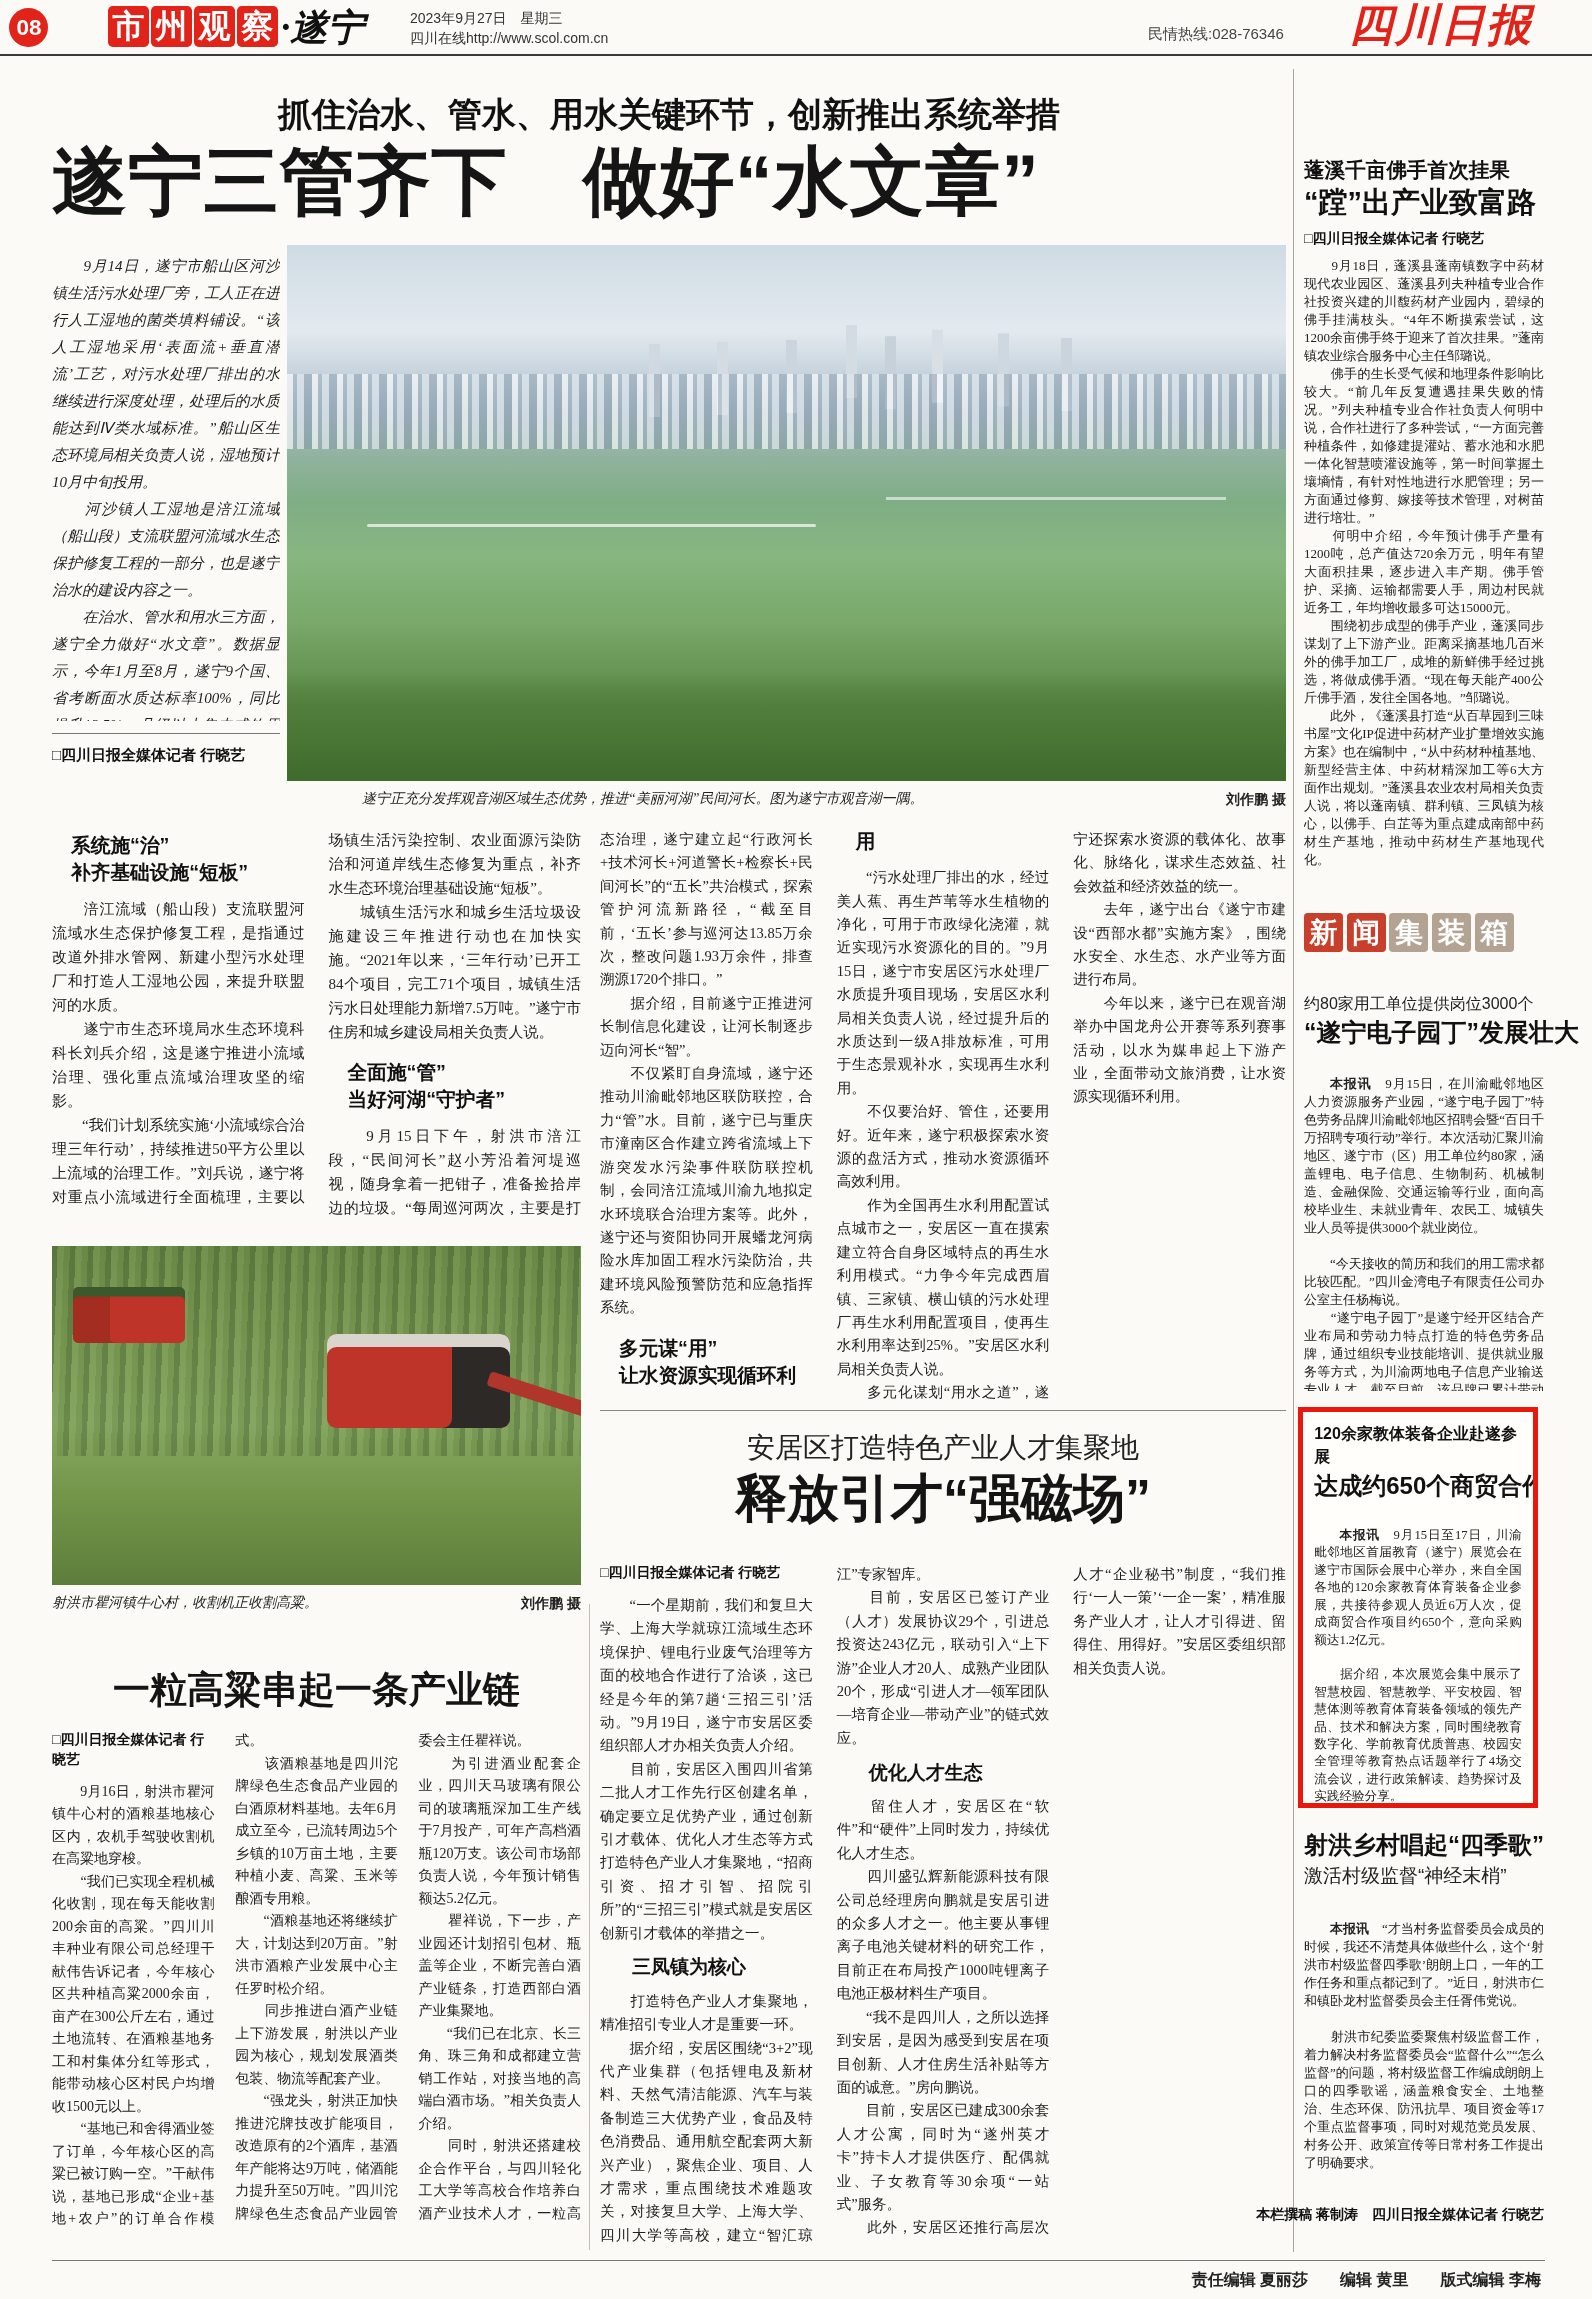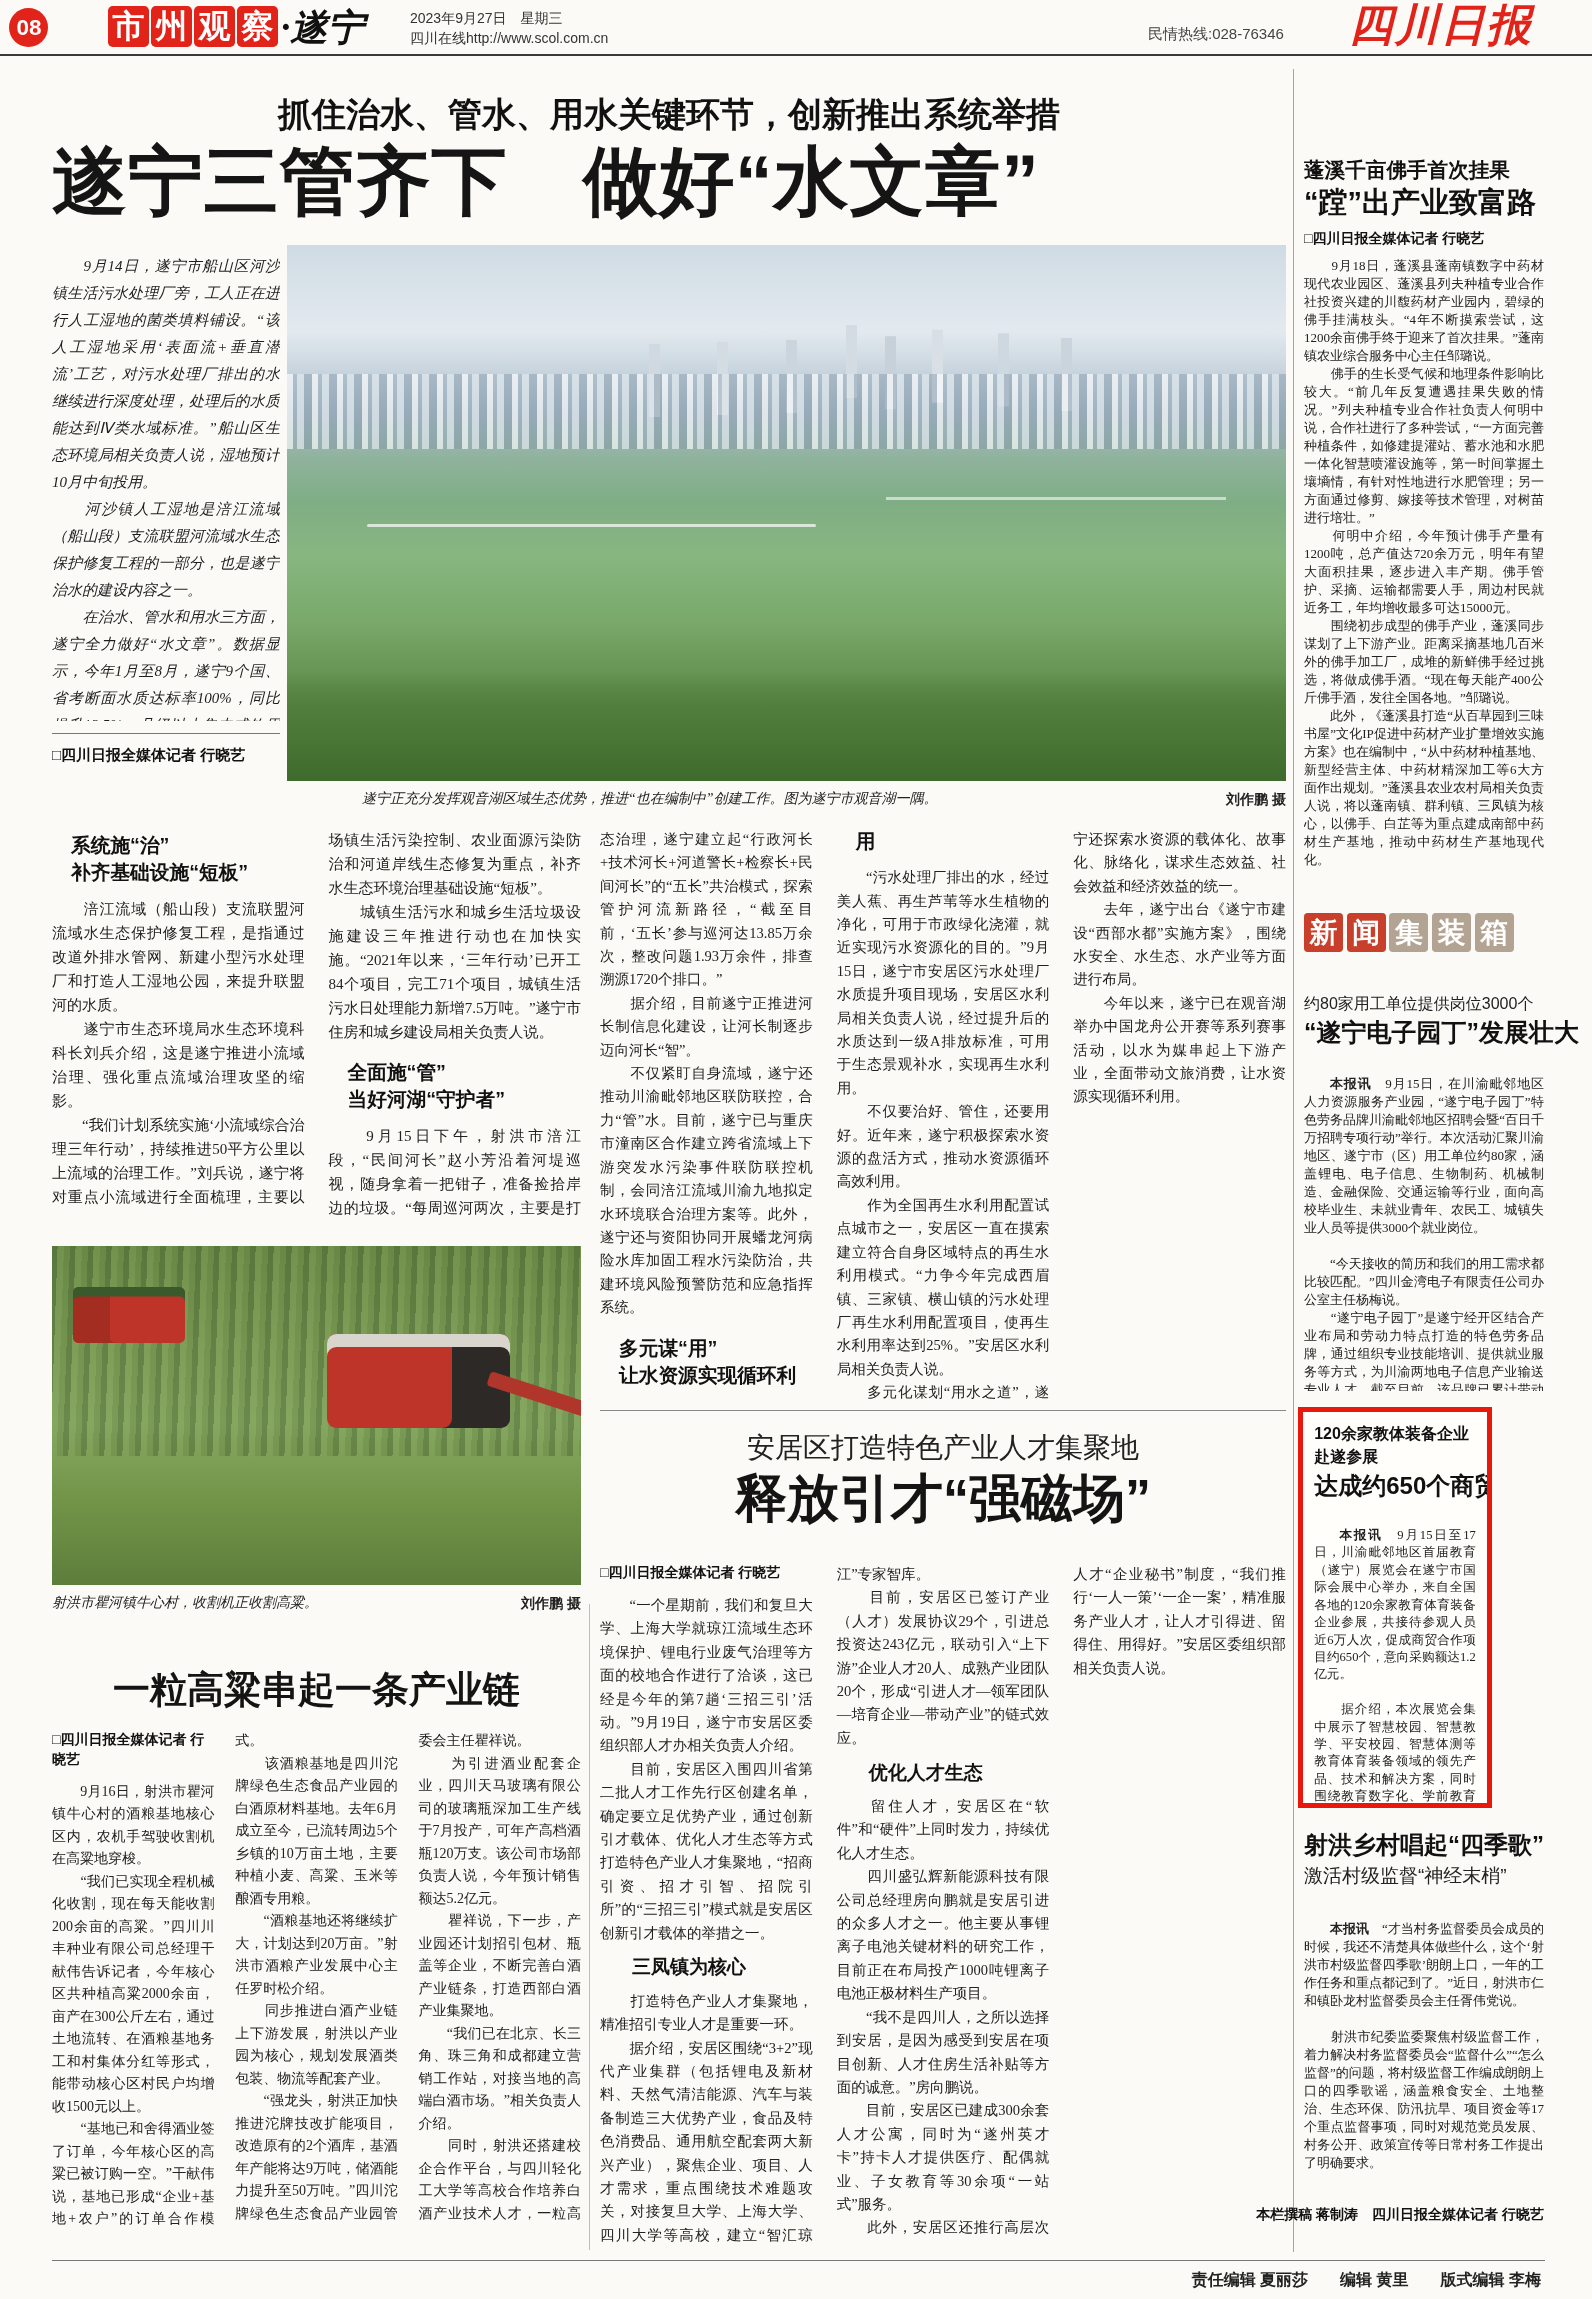--- a/index.html
+++ b/index.html
@@ -92,21 +92,21 @@
   .sb-body{font:13px/18px "Liberation Serif",serif;text-align:justify;white-space:pre-line;color:#212121;overflow:hidden;}
   .p-first{margin:0;text-align:justify;text-indent:2em;}
   .p-first b{font-family:"Liberation Sans",sans-serif;}
   .logo-row{position:absolute;left:1304px;top:913px;display:flex;gap:3.7px;}
   .logo-box{width:39px;height:39px;border-radius:3.7px;color:#fff;text-align:center;
             font:700 28px/39px "Liberation Sans",sans-serif;}
   .logo-red{background:#c8402c;}
   .logo-tan{background:#b3a392;}
   .sb-kicker2{font:500 16px/22.5px "Liberation Sans",sans-serif;color:#222;}
   .sb-head2{font:800 25px/32px "Liberation Sans",sans-serif;color:#111;white-space:nowrap;}
-  .redbox{position:absolute;left:1298px;top:1407px;width:194px;height:401px;border:5.6px solid #e8190c;
+  .redbox{position:absolute;left:1298px;top:1407px;width:240px;height:401px;border:5.6px solid #e8190c;
           background:#fffefb;box-sizing:border-box;padding:9.4px 11.2px;overflow:hidden;}
   .rb-kicker{font:600 16px/22.5px "Liberation Sans",sans-serif;color:#111;margin-top:1.9px;}
   .rb-head{font:800 24px/32px "Liberation Sans",sans-serif;color:#111;white-space:nowrap;margin:1.9px 0 7.5px;}
   .rb-body{font:12.6px/17.4px "Liberation Serif",serif;text-align:justify;white-space:pre-line;color:#212121;}
   .siji-head{font:800 24px/32px "Liberation Sans",sans-serif;color:#111;white-space:nowrap;}
   .siji-sub{font:400 19px/26px "Liberation Sans",sans-serif;color:#222;margin-top:1.9px;}
   .sb-credit{position:absolute;left:1255px;top:2204px;width:289px;text-align:right;
              font:700 14px/20.6px "Liberation Sans",sans-serif;color:#111;}
 </style>
 </head>
@@ -140,21 +140,21 @@
   <div class="lead-byline">□四川日报全媒体记者 行晓艺</div>
 
   <div class="photo-main">
     <div class="pm-towers"></div>
     <div class="pm-city"></div>
     <div class="pm-bridge1"></div>
     <div class="pm-bridge2"></div>
     <div class="pm-fore"></div>
   </div>
   <div class="caption-row">
-    <span class="caption">遂宁正充分发挥观音湖区域生态优势，推进“也在编制中”创建工作。图为遂宁市观音湖一隅。</span>
+    <span class="caption">遂宁正充分发挥观音湖区域生态优势，推进“美丽河湖”民间河长。图为遂宁市观音湖一隅。</span>
     <span class="credit">刘作鹏 摄</span>
   </div>
 
   <div class="zoneA">
     <h3 class="sub">系统施“治”
 补齐基础设施“短板”</h3>
     <div class="bt">　　涪江流域（船山段）支流联盟河流域水生态保护修复工程，是指通过改道外排水管网、新建小型污水处理厂和打造人工湿地公园，来提升联盟河的水质。
 　　遂宁市生态环境局水生态环境科科长刘兵介绍，这是遂宁推进小流域治理、强化重点流域治理攻坚的缩影。
 　　“我们计划系统实施‘小流域综合治理三年行动’，持续推进50平方公里以上流域的治理工作。”刘兵说，遂宁将对重点小流域进行全面梳理，主要以场镇生活污染控制、农业面源污染防治和河道岸线生态修复为重点，补齐水生态环境治理基础设施“短板”。
 　　城镇生活污水和城乡生活垃圾设施建设三年推进行动也在加快实施。“2021年以来，‘三年行动’已开工84个项目，完工71个项目，城镇生活污水日处理能力新增7.5万吨。”遂宁市住房和城乡建设局相关负责人说。</div>

